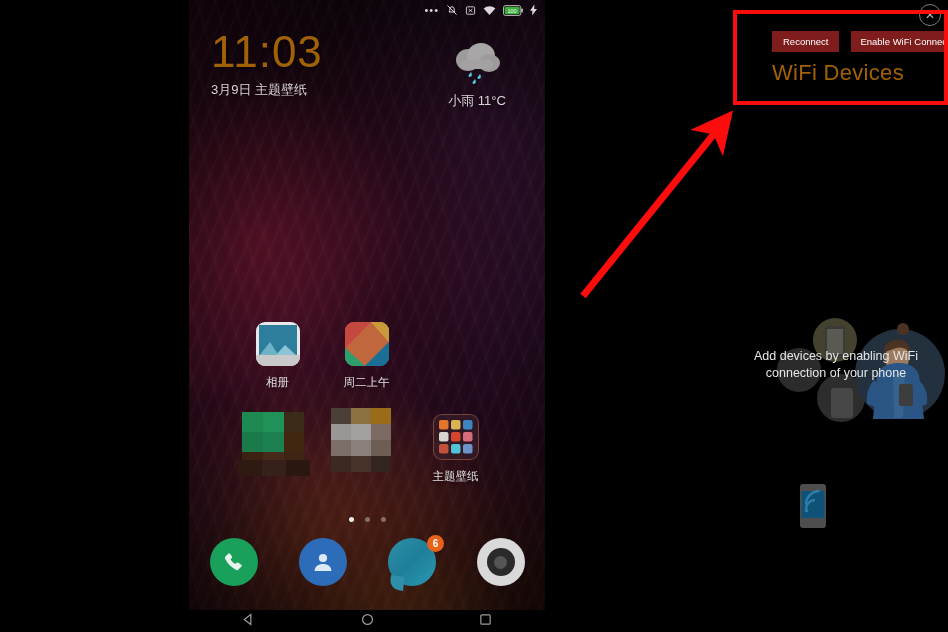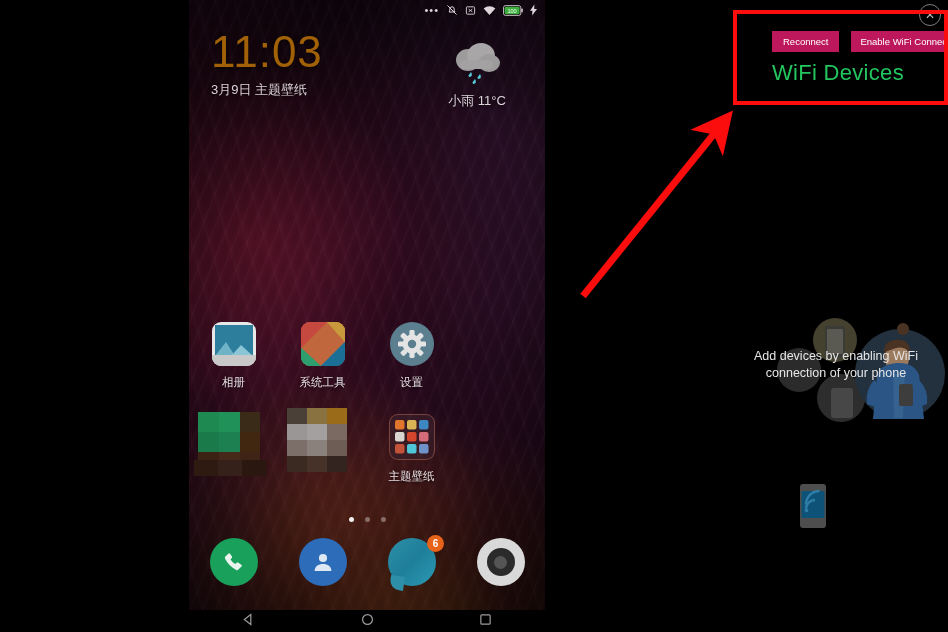--- a/index.html
+++ b/index.html
@@ -34,21 +34,21 @@
   .clockwrap{position:absolute;left:22px;top:30px;}
   .clock{font-size:44px;line-height:44px;font-weight:300;color:#a16207;letter-spacing:1px;
          text-shadow:0 1px 4px rgba(0,0,0,.6);}
   .datestr{margin-top:7px;font-size:13px;color:#ddd4d8;text-shadow:0 1px 3px rgba(0,0,0,.6);}
 
   
   .weather{position:absolute;right:22px;top:38px;text-align:center;width:92px;}
   .wx-text{margin-top:2px;font-size:13px;color:#ded5da;text-shadow:0 1px 3px rgba(0,0,0,.6);white-space:nowrap;}
 
   
-  .grid{position:absolute;left:0;top:322px;width:356px;}
+  .grid{position:absolute;left:0;top:322px;width:356px;padding-left:44px;}
   .row{display:flex;}
   .cell{width:89px;display:flex;flex-direction:column;align-items:center;}
   .icon{width:44px;height:44px;border-radius:9px;position:relative;overflow:hidden;}
   .icon.circ{border-radius:50%;}
   .applabel{margin-top:9px;font-size:11.5px;color:#e6dde2;text-shadow:0 1px 3px rgba(0,0,0,.75);}
   .row2{margin-top:24px;}
 
   
   .mosaic{width:80px;height:74px;position:relative;}
   .mo{position:absolute;}
@@ -67,23 +67,23 @@
 
   
   .navbar{position:absolute;left:0;bottom:0;width:356px;height:22px;background:#000;display:flex;align-items:center;}
   .navb{flex:1;display:flex;justify-content:center;align-items:center;}
 
   
   .panel{position:absolute;left:545px;top:0;width:403px;height:632px;background:#000;}
   .closebtn{position:absolute;right:7px;top:4px;width:20px;height:20px;border-radius:50%;border:1px solid #7d7d7d;
             display:flex;align-items:center;justify-content:center;color:#b9b9b9;font-size:12px;z-index:9;}
   .btnrow{position:absolute;left:227px;top:31px;display:flex;gap:12px;}
-  .btn{background:#be185d;color:#fff;border:none;font-size:9.5px;padding:5px 11px;white-space:nowrap;font-family:"Liberation Sans",sans-serif;}
+  .btn{background:#7f1d1d;color:#fff;border:none;font-size:9.5px;padding:5px 11px;white-space:nowrap;font-family:"Liberation Sans",sans-serif;}
   .btn.wide{padding:5px 9px;}
-  .paneltitle{position:absolute;left:227px;top:60px;font-size:22px;color:#22c55e;font-weight:400;letter-spacing:.3px;}
+  .paneltitle{position:absolute;left:227px;top:60px;font-size:22px;color:#a16207;font-weight:400;letter-spacing:.3px;}
 
   .illus{position:absolute;left:228px;top:318px;width:175px;height:110px;}
   .hinttext{position:absolute;left:196px;top:348px;width:190px;text-align:center;font-size:12.5px;line-height:17px;
             color:#e6e6e6;z-index:4;}
   .phoneicon{position:absolute;left:800px;top:484px;}
 
   
   .redbox{position:absolute;left:733px;top:10px;width:215px;height:95px;border:4px solid #fb0d0d;box-sizing:border-box;z-index:20;pointer-events:none;}
   .arrow{position:absolute;left:560px;top:100px;z-index:20;pointer-events:none;}
 </style>
@@ -183,39 +183,23 @@
               <path d="M26 1 L43 19 L22 40 L3 25z" fill="#1f84a5" opacity="0"></path>
               <path d="M0 26 L26 0 L44 20 L44 44 L20 44z" fill="#1b7d9e" opacity="0"></path>
               <path d="M26 0 L44 20 L20 44 L0 26 L26 0" fill="none"></path>
               <path d="M0 0 L0 26 L26 0z" fill="#c5493f"></path>
               <path d="M26 0 L44 0 L44 20z" fill="#c89a3c"></path>
               <path d="M0 26 L20 44 L0 44z" fill="#2f9e6e"></path>
               <path d="M44 20 L44 44 L20 44z" fill="#1b6f95"></path>
               <path d="M26 0 L44 20 L20 44 L0 26z" fill="#1f8aa8" opacity="0"></path>
             </svg>
           </div>
-          <div class="applabel">系统工具</div>
-        </div>
-
-        <div class="cell">
-          <div class="icon circ" style="background:#5b7f8f;">
-            <svg width="44" height="44" viewBox="0 0 44 44" fill="#e4e4e4">
-              <path d="M22 12.6a9.4 9.4 0 1 0 0 18.8 9.4 9.4 0 0 0 0-18.8zm0 13.6a4.2 4.2 0 1 1 0-8.4 4.2 4.2 0 0 1 0 8.4z"></path>
-              <rect x="19.4" y="8" width="5.2" height="6" rx="1.4"></rect>
-                <rect x="19.4" y="30" width="5.2" height="6" rx="1.4"></rect>
-              <rect x="8" y="19.4" width="6" height="5.2" rx="1.4"></rect>
-                <rect x="30" y="19.4" width="6" height="5.2" rx="1.4"></rect>
-              <rect x="11.2" y="11.2" width="5.2" height="6" rx="1.4" transform="rotate(-45 13.8 14.2)"></rect>
-              <rect x="27.6" y="27.6" width="5.2" height="6" rx="1.4" transform="rotate(-45 30.2 30.6)"></rect>
-              <rect x="27.6" y="11.2" width="5.2" height="6" rx="1.4" transform="rotate(45 30.2 14.2)"></rect>
-              <rect x="11.2" y="27.6" width="5.2" height="6" rx="1.4" transform="rotate(45 13.8 30.6)"></rect>
-            </svg>
-          </div>
-          <div class="applabel">设置</div>
-        </div>
+          <div class="applabel">周二上午</div>
+        </div>
+
       </div>
 
       <div class="row row2">
 
         <div class="cell">
           <div class="mosaic" style="margin-top:-6px;">
             <div class="mo" style="left:4px;top:4px;width:21px;height:20px;background:#1e8a52;"></div>
             <div class="mo" style="left:25px;top:4px;width:21px;height:20px;background:#21915a;"></div>
             <div class="mo" style="left:46px;top:4px;width:20px;height:20px;background:#3a2a18;"></div>
             <div class="mo" style="left:4px;top:24px;width:21px;height:20px;background:#1a7a4a;"></div>

